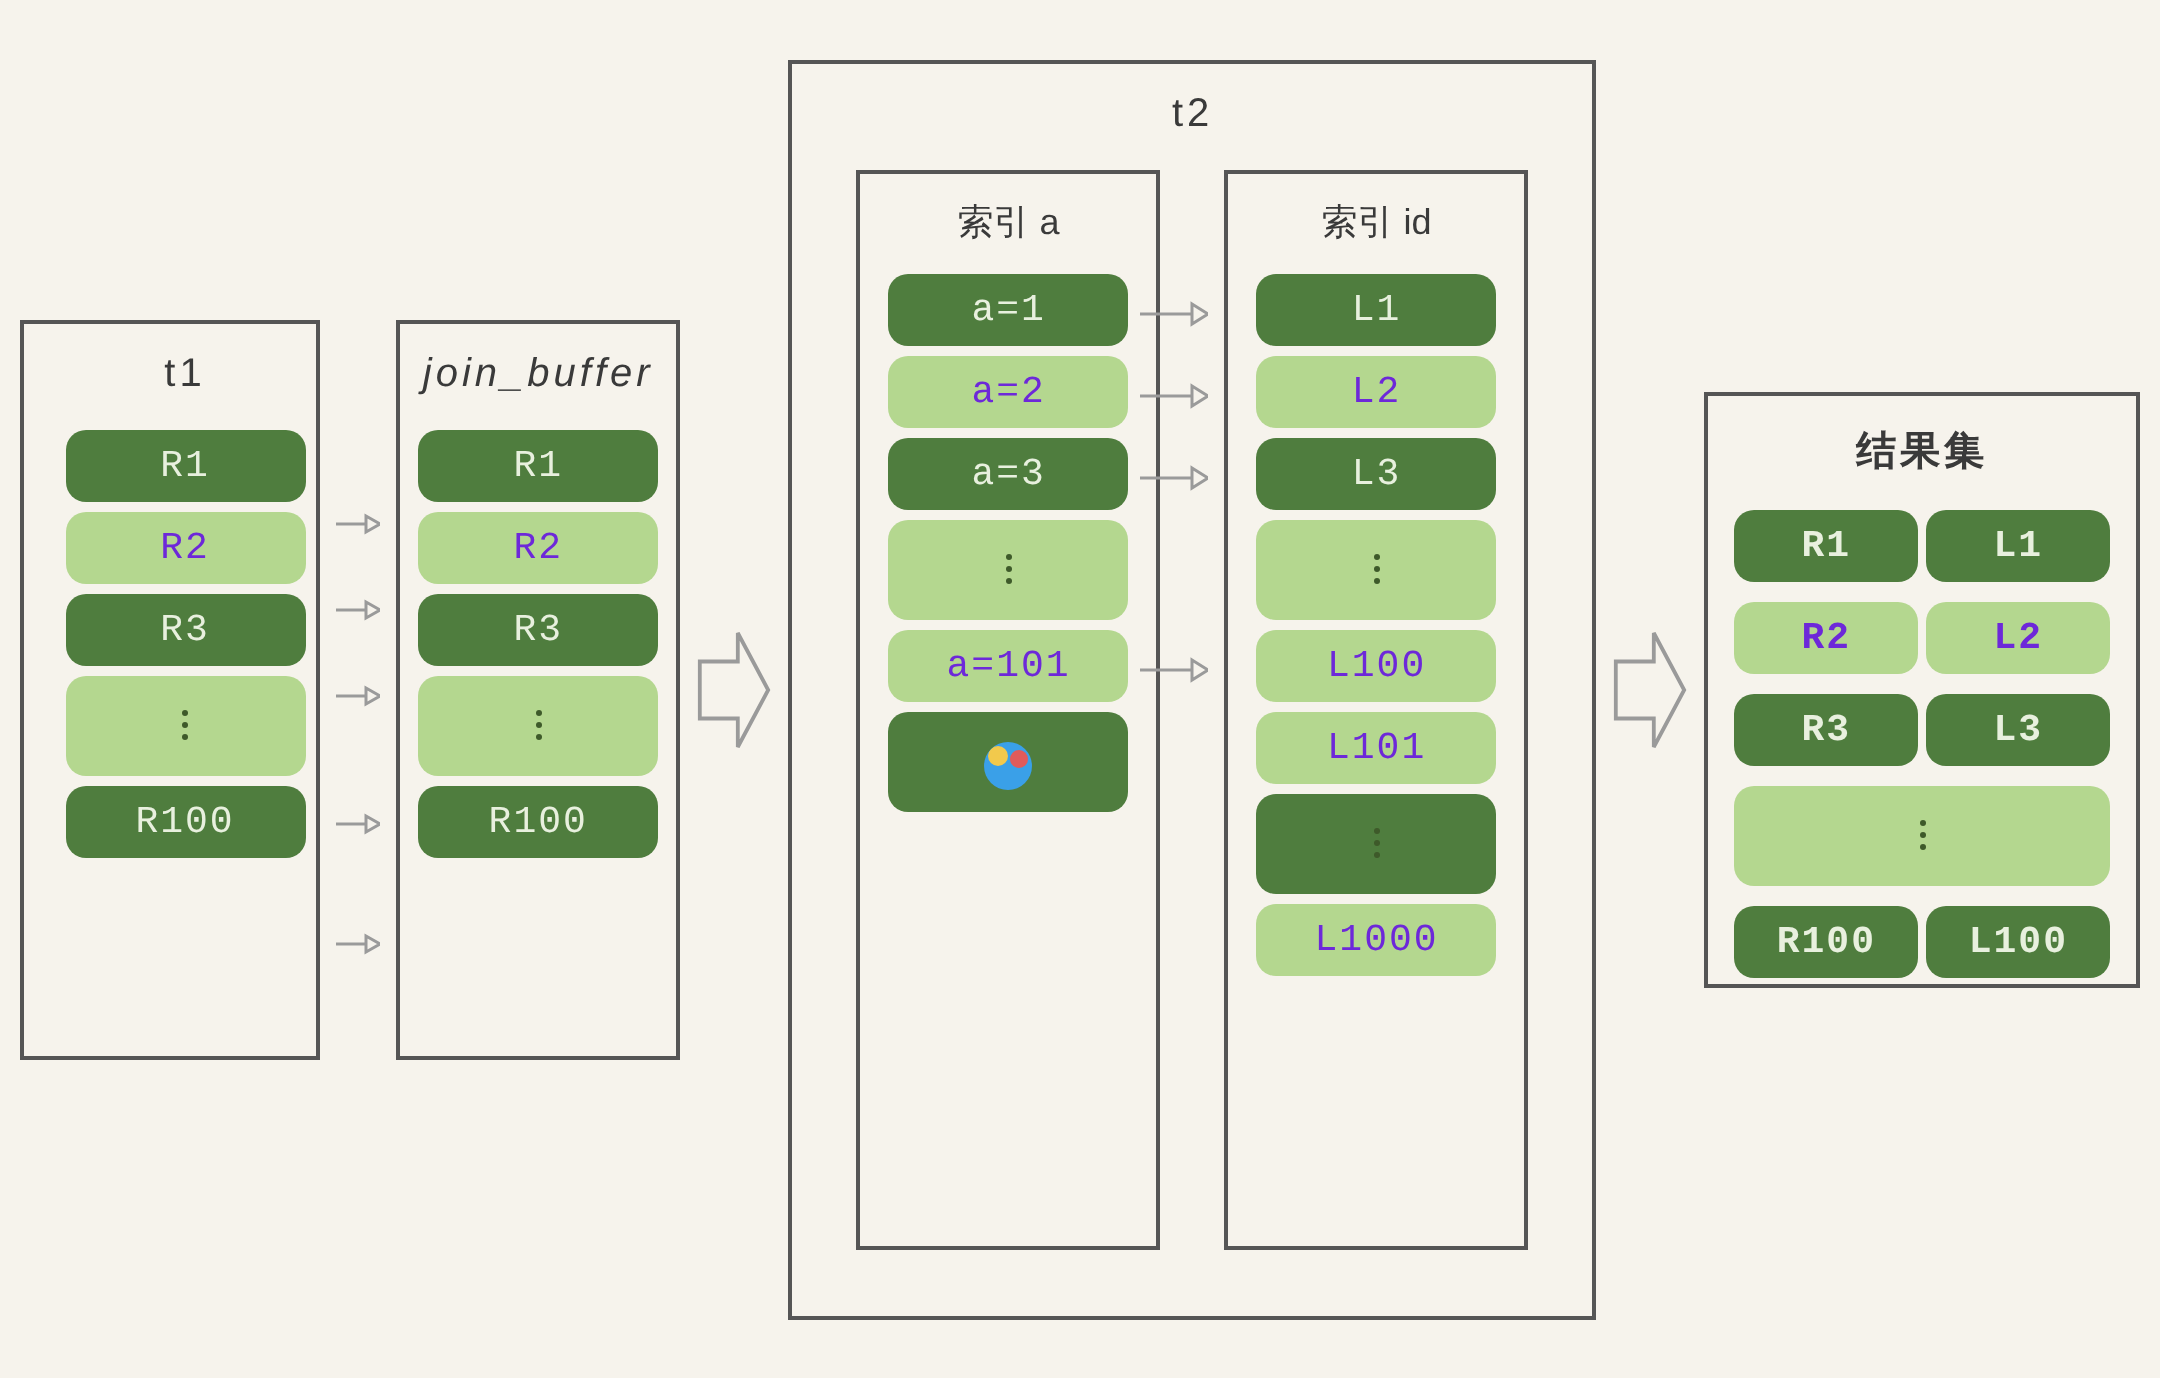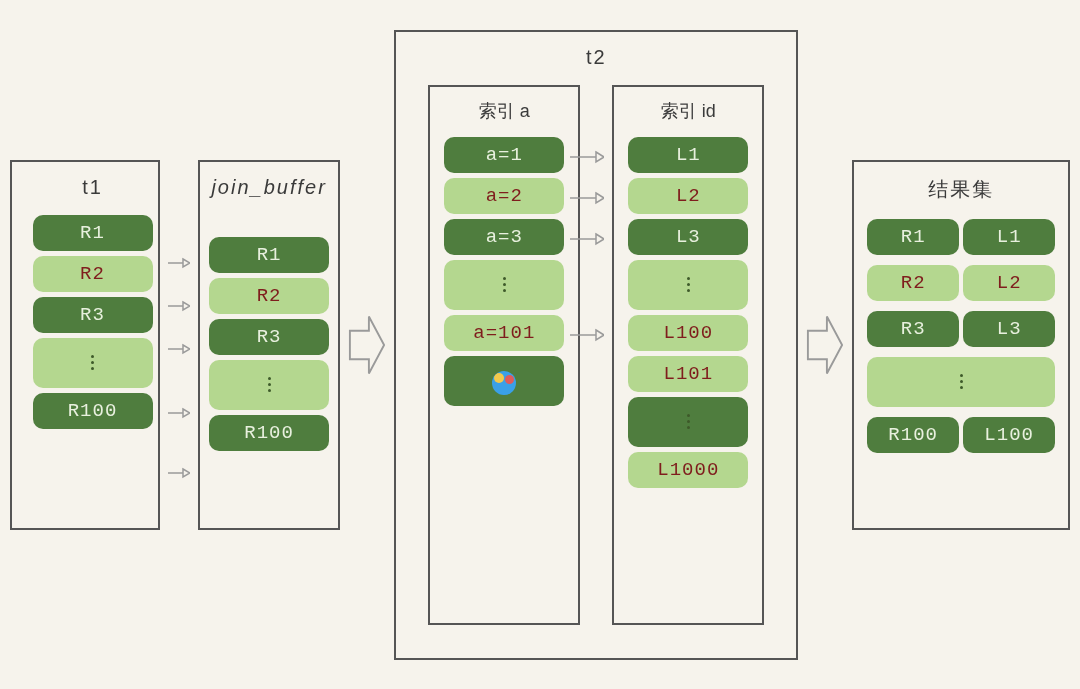--- a/index.html
+++ b/index.html
@@ -42,21 +42,21 @@
     align-items: center;
     justify-content: center;
     font-size: 19px;
     margin-bottom: 5px;
     color: #e8f0de;
     font-family: "Courier New", monospace;
     letter-spacing: 1px;
     position: relative;
   }
   .pill.dark  { background: #4f7d3e; }
-  .pill.light { background: #b4d78f; color: #7f1d1d; }
+  .pill.light { background: #b4d78f; color: #6d28d9; }
   .pill.tall  { height: 50px; }
   .pill.empty .dots,
   .pill .dots {
     display: flex; flex-direction: column; gap: 3px;
   }
   .dots span {
     width: 3px; height: 3px; border-radius: 50%; background: #3e5a2a;
   }
   .column {
     display: flex;
@@ -112,23 +112,23 @@
     width: 22px;
     height: 280px;
     flex: 0 0 auto;
   }
   .mini-arrow {
     position: absolute; left: 0; width: 22px; height: 12px;
   }
   .mini-arrow svg { width: 100%; height: 100%; }
 
   #panel-t1   { width: 150px; height: 370px; justify-content: flex-start; padding-left: 21px; }
-  #panel-jb   { width: 150px; height: 370px; justify-content: flex-start; gap: 22px; }
+  #panel-jb   { width: 150px; height: 370px; justify-content: flex-start; }
   #panel-t2   { width: 428px; height: 630px; }
-  #panel-res  { width: 230px; height: 370px; }
+  #panel-res  { width: 230px; height: 298px; font-weight: bold; }
   #panel-idx-a  { width: 152px; height: 540px; }
   #panel-idx-id { width: 152px; height: 540px; }
 </style>
 </head>
 <body>
 
 <div class="panel" id="panel-t1">
   <div class="panel-title">t1</div>
   <div class="column" id="col-t1">
       <div class="pill dark">

